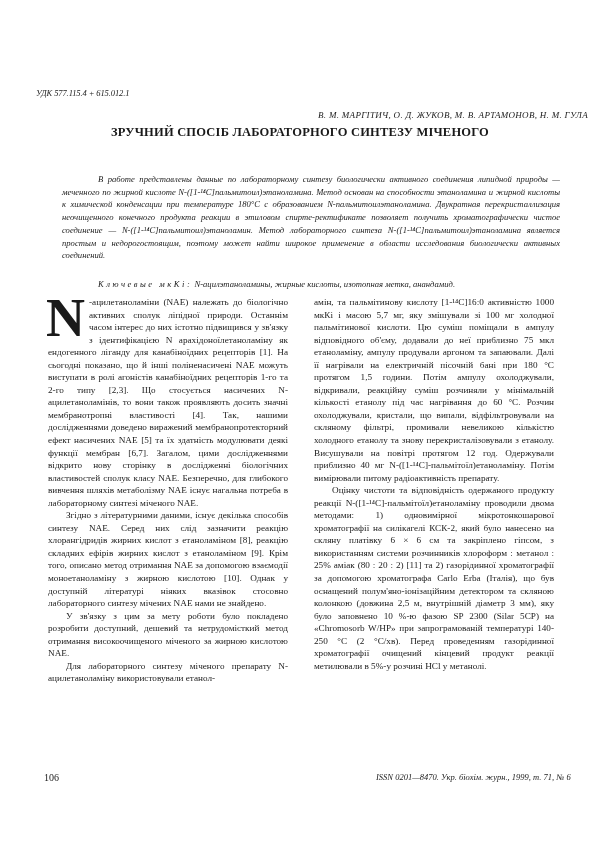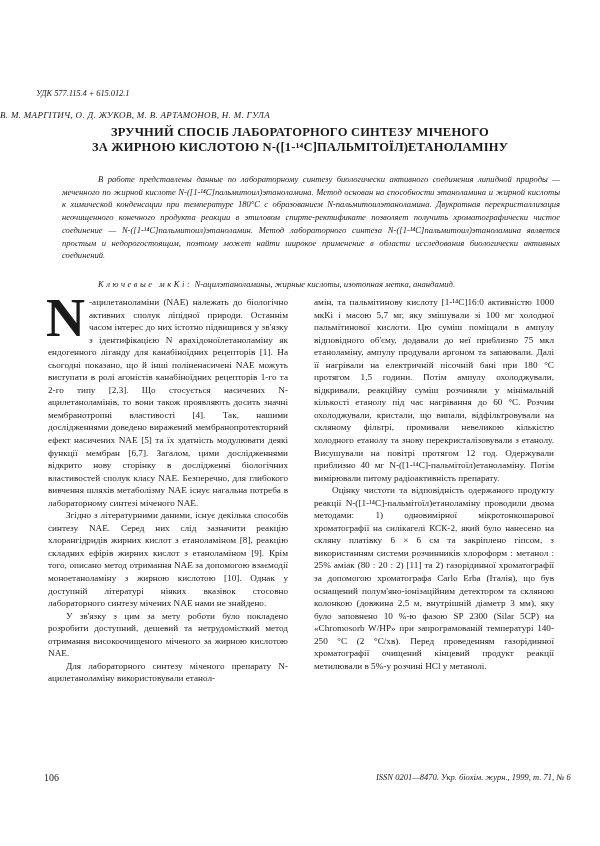--- a/index.html
+++ b/index.html
@@ -1,19 +1,19 @@
 <!DOCTYPE html>
 <html><head>
 <meta charset="utf-8">
 <style>
   html, body { margin: 0; padding: 0; background: #ffffff; }
   body { width: 600px; height: 846px; position: relative; overflow: hidden;
          font-family: "Liberation Serif", "DejaVu Serif", serif; color: #1a1a1a; }
   .udk { position: absolute; left: 36px; top: 88px; font-size: 8.5px; letter-spacing: -0.1px; font-style: italic; }
-  .authors { position: absolute; left: 0; width: 588px; top: 110px; text-align: left;
+  .authors { position: absolute; left: 0; width: 588px; top: 110px; text-align: right;
              font-size: 9px; font-style: italic; letter-spacing: 0.3px; }
   .title { position: absolute; left: 0; width: 600px; top: 125px; text-align: center;
            font-size: 12.5px; font-weight: bold; line-height: 15px; letter-spacing: 0.2px; }
   .abstract { position: absolute; left: 46px; width: 530px; top: 157px;
               font-size: 8.6px; font-style: italic; line-height: 12.7px; text-align: justify; }
   .abstract p { margin: 16px; text-indent: 36px; }
   .keywords { margin-top: 4px !important; }
   .kw-label { letter-spacing: 2.5px; }
   .col { position: absolute; top: 296px; width: 240px; font-size: 9.2px; line-height: 12.55px;
          text-align: justify; }
@@ -28,21 +28,20 @@
   .footer-page { position: absolute; left: 44px; top: 772px; font-size: 10px; }
   .footer-journal { position: absolute; left: 376px; top: 772px; font-size: 8.5px; font-style: italic; }
 </style>
 </head>
 <body>
 
 <div class="udk">УДК 577.115.4 + 615.012.1</div>
 <div class="authors">В. М. МАРГІТИЧ, О. Д. ЖУКОВ, М. В. АРТАМОНОВ, Н. М. ГУЛА</div>
 <div class="title">
   <div>ЗРУЧНИЙ СПОСІБ ЛАБОРАТОРНОГО СИНТЕЗУ МІЧЕНОГО</div>
-  <div>ЗА ЖИРНОЮ КИСЛОТОЮ N-([1-¹⁴C]ПАЛЬМІТОЇЛ)ЕТАНОЛАМІНУ</div>
 </div>
 
 <div class="abstract">
   <p>В работе представлены данные по лабораторному синтезу биологически активного соединения липидной природы — меченного по жирной кислоте N-([1-¹⁴C]пальмитоил)этаноламина. Метод основан на способности этаноламина и жирной кислоты к химической конденсации при температуре 180°С с образованием N-пальмитоилэтаноламина. Двукратная перекристаллизация неочищенного конечного продукта реакции в этиловом спирте-ректификате позволяет получить хроматографически чистое соединение — N-([1-¹⁴C]пальмитоил)этаноламин. Метод лабораторного синтеза N-([1-¹⁴C]пальмитоил)этаноламина является простым и недорогостоящим, поэтому может найти широкое применение в области исследования биологически активных соединений.</p>
   <p class="keywords"><span class="kw-label">Ключевые мкКі:</span> <span>N-ацилэтаноламины, жирные кислоты, изотопная метка, анандамид.</span></p>
 </div>
 
 <div class="col col-left">
   <p class="nofirst"><span class="dropcap">N</span><span>-ацилетаноламіни (NAE) належать до біологічно активних сполук ліпідної природи. Останнім часом інтерес до них істотно підвищився у зв'язку з ідентифікацією N арахідоноїлетаноламіну як ендогенного ліганду для канабіноїдних рецепторів [1]. На сьогодні показано, що й інші поліненасичені NAE можуть виступати в ролі агоністів канабіноїдних рецепторів 1-го та 2-го типу [2,3]. Що стосується насичених N-ацилетаноламінів, то вони також проявляють досить значні мембранотропні властивості [4]. Так, нашими дослідженнями доведено виражений мембранопротекторний ефект насичених NAE [5] та їх здатність модулювати деякі функції мембран [6,7]. Загалом, цими дослідженнями відкрито нову сторінку в дослідженні біологічних властивостей сполук класу NAE. Безперечно, для глибокого вивчення шляхів метаболізму NAE існує нагальна потреба в лабораторному синтезі міченого NAE.</span></p>
   <p>Згідно з літературними даними, існує декілька способів синтезу NAE. Серед них слід зазначити реакцію хлорангідридів жирних кислот з етаноламіном [8], реакцію складних ефірів жирних кислот з етаноламіном [9]. Крім того, описано метод отримання NAE за допомогою взаємодії моноетаноламіну з жирною кислотою [10]. Однак у доступній літературі ніяких вказівок стосовно лабораторного синтезу мічених NAE нами не знайдено.</p>

